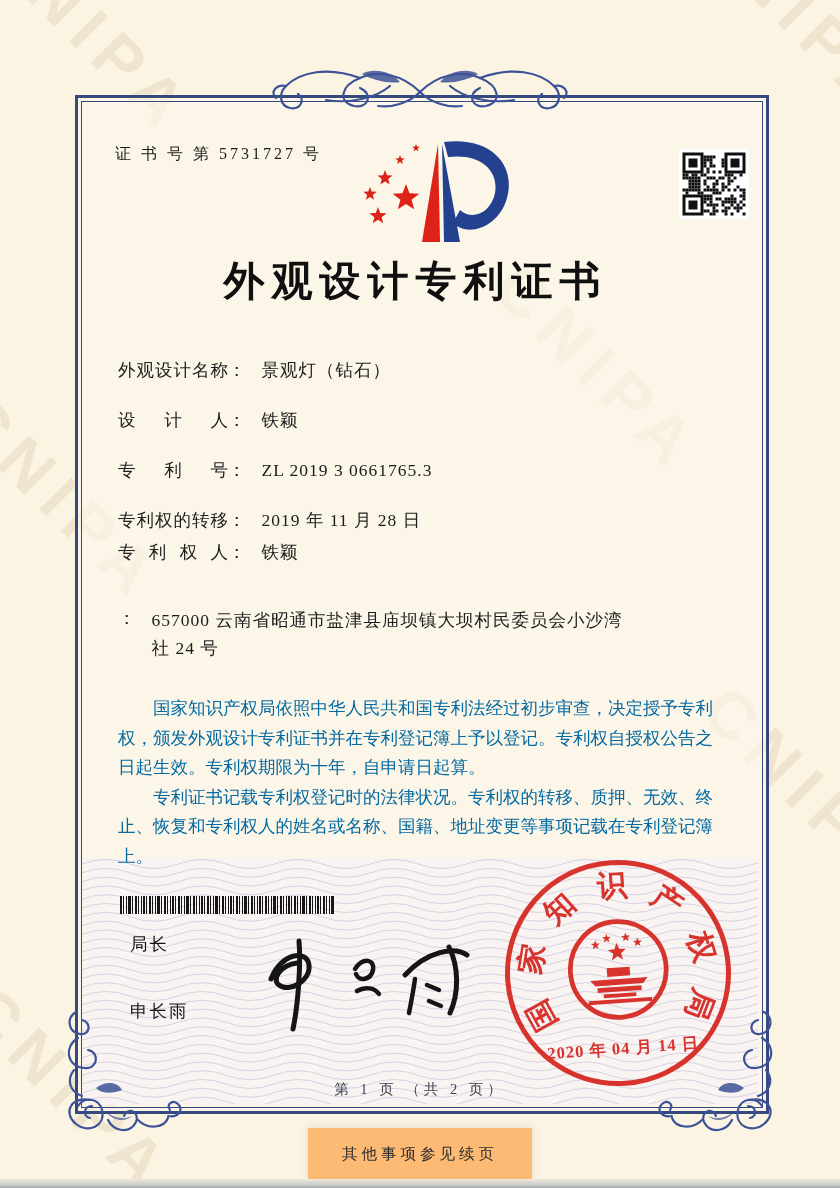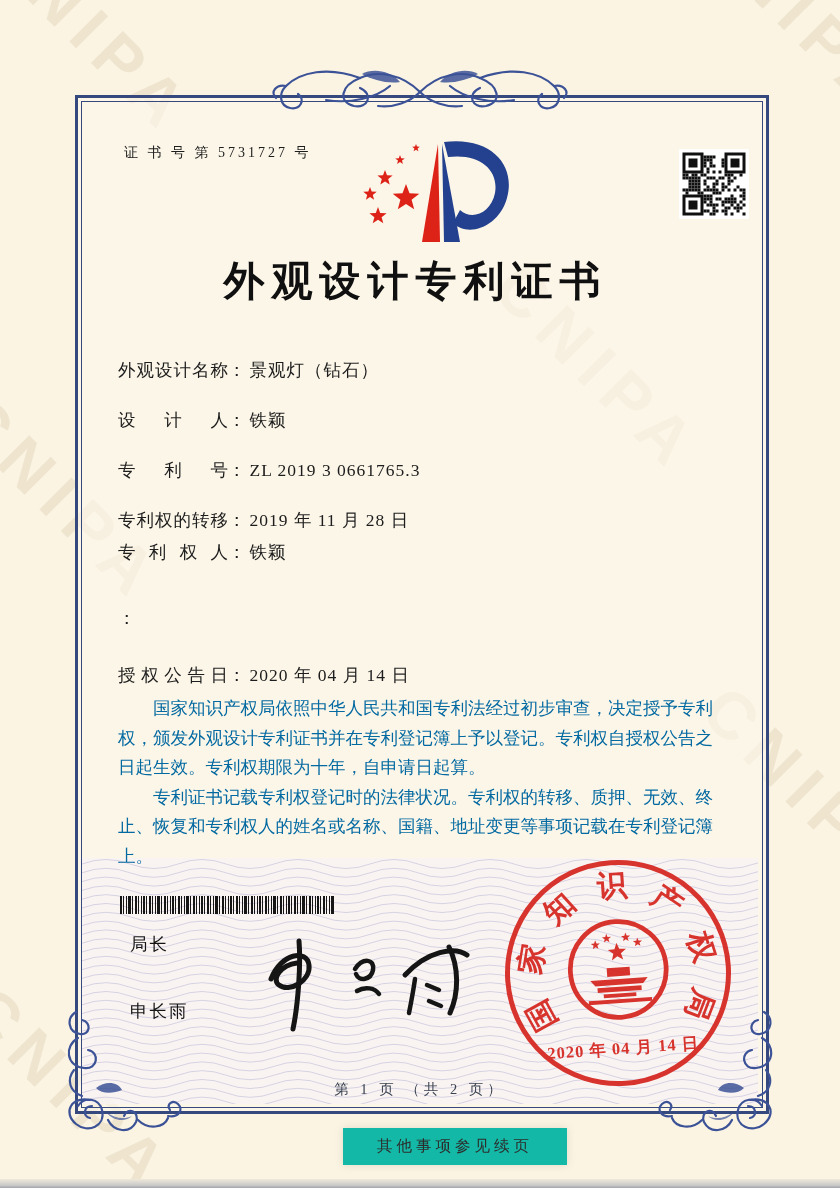--- a/index.html
+++ b/index.html
@@ -20,30 +20,30 @@
   .frame{
     position:absolute;left:75px;top:95px;width:688px;height:1013px;
     border:3px solid #35497e;z-index:1;background:rgba(253,248,236,.55);
   }
   .frame-inner{position:absolute;inset:3px;border:1px solid #35497e;}
   .flourish{position:absolute;z-index:3;}
   
   .guilloche{position:absolute;left:82px;top:858px;width:676px;height:246px;z-index:1;
     background:rgba(246,244,248,.6);}
   
-  .cert-no{position:absolute;left:124px;top:144px;font-size:14px;letter-spacing:3px;z-index:4;text-align:center;}
+  .cert-no{position:absolute;left:115px;top:144px;font-size:16px;letter-spacing:3px;z-index:4;text-align:center;}
   .logo{position:absolute;left:356px;top:136px;width:168px;height:114px;z-index:4;}
   .qr{position:absolute;left:679px;top:149px;width:70px;height:70px;background:#fff;z-index:4;}
   .title{
     position:absolute;left:0;right:16px;top:254px;text-align:center;z-index:4;
     font-size:41px;font-weight:bold;letter-spacing:7px;text-indent:7px;color:#101010;
   }
   .field{position:absolute;left:118px;width:604px;font-size:17.5px;z-index:4;white-space:nowrap;}
   .flabel{display:inline-block;width:110px;text-align:justify;text-align-last:justify;vertical-align:top;}
-  .fvalue{margin-left:4px;letter-spacing:1px;}
+  .fvalue{margin-left:16px;letter-spacing:1px;}
   .addr{display:flex;white-space:normal;}
   .addr .fvalue{width:476px;line-height:28px;}
   .grant2{position:absolute;left:352px;top:0;}
   .paras{position:absolute;left:118px;top:694px;width:604px;z-index:4;
     font-size:17.5px;line-height:29.5px;color:#0369a1;}
   .paras p{margin:0;text-indent:2em;}
   
   .barcode{position:absolute;left:120px;top:896px;width:218px;height:18px;z-index:4;}
   .signer{position:absolute;left:130px;z-index:4;font-family:"Liberation Sans","DejaVu Sans",sans-serif;
     font-size:17.5px;color:#141414;letter-spacing:2px;}
@@ -54,22 +54,22 @@
     transform:rotate(-4deg);opacity:.92;}
   .seal-ring{position:absolute;inset:0;border:5px solid #d6241e;border-radius:50%;}
   .seal svg.ringtext{position:absolute;inset:0;overflow:visible;}
   .emblem{position:absolute;left:56px;top:52px;width:115px;height:115px;}
   .seal-date{position:absolute;left:0;right:0;bottom:26px;text-align:center;
     color:#d6241e;font-size:16.5px;font-weight:bold;letter-spacing:1px;}
   
   .page-foot{position:absolute;left:0;right:0;top:1080px;text-align:center;z-index:4;
     font-size:14.5px;letter-spacing:4px;color:#3a4250;}
   .cont-note{position:absolute;left:50%;top:1128px;transform:translateX(-50%);z-index:4;
-    background:#14b8a6;box-shadow:0 0 8px rgba(120,110,90,.18);
-    padding:8px 34px;font-size:15.5px;letter-spacing:4px;color:#2c2c2c;margin-left:35px;}
+    background:#fdba74;box-shadow:0 0 8px rgba(120,110,90,.18);
+    padding:16px 34px;font-size:15.5px;letter-spacing:4px;color:#2c2c2c;}
   .page-edge{position:absolute;left:0;bottom:0;width:100%;height:9px;z-index:6;
     background:linear-gradient(180deg,#efe9da 0%,#c9c9c9 70%,#9fa3a8 100%);}
 </style>
 </head>
 <body>
 
 <span class="wm" style="left:-40px;top:-8px">CNIPA</span>
 <span class="wm" style="left:668px;top:-26px">CNIPA</span>
 <span class="wm" style="left:468px;top:330px">CNIPA</span>
 <span class="wm" style="left:-70px;top:460px">CNIPA</span>
@@ -329,25 +329,23 @@
   <span class="flabel">专利号</span><span>：</span><span class="fvalue">ZL 2019 3 0661765.3</span>
 </div>
 <div class="field" style="top:508px">
   <span class="flabel">专利权的转移</span><span>：</span><span class="fvalue">2019 年 11 月 28 日</span>
 </div>
 <div class="field" style="top:540px">
   <span class="flabel">专利权人</span><span>：</span><span class="fvalue">铁颖</span>
 </div>
 <div class="field addr" style="top:606px">
     <span>：</span>
+    <span class="fvalue">657000 云南省昭通市盐津县庙坝镇大坝村民委员会小沙湾社 24 号</span>
 </div>
 <div class="field" style="top:663px">
-  <span>
-    <span class="flabel">授权公告日</span><span>：</span><span class="fvalue">2020 年 04 月 14 日</span>
-  </span>
 </div>
 
 <div class="paras">
   <p>国家知识产权局依照中华人民共和国专利法经过初步审查，决定授予专利权，颁发外观设计专利证书并在专利登记簿上予以登记。专利权自授权公告之日起生效。专利权期限为十年，自申请日起算。</p>
   <p>专利证书记载专利权登记时的法律状况。专利权的转移、质押、无效、终止、恢复和专利权人的姓名或名称、国籍、地址变更等事项记载在专利登记簿上。</p>
 </div>
 
 <svg class="barcode" id="barcode" viewBox="0 0 218 18" preserveAspectRatio="none">
     <rect x="0" y="0" width="2" height="18" fill="#161616"></rect>
     <rect x="3" y="0" width="1" height="18" fill="#161616"></rect>

